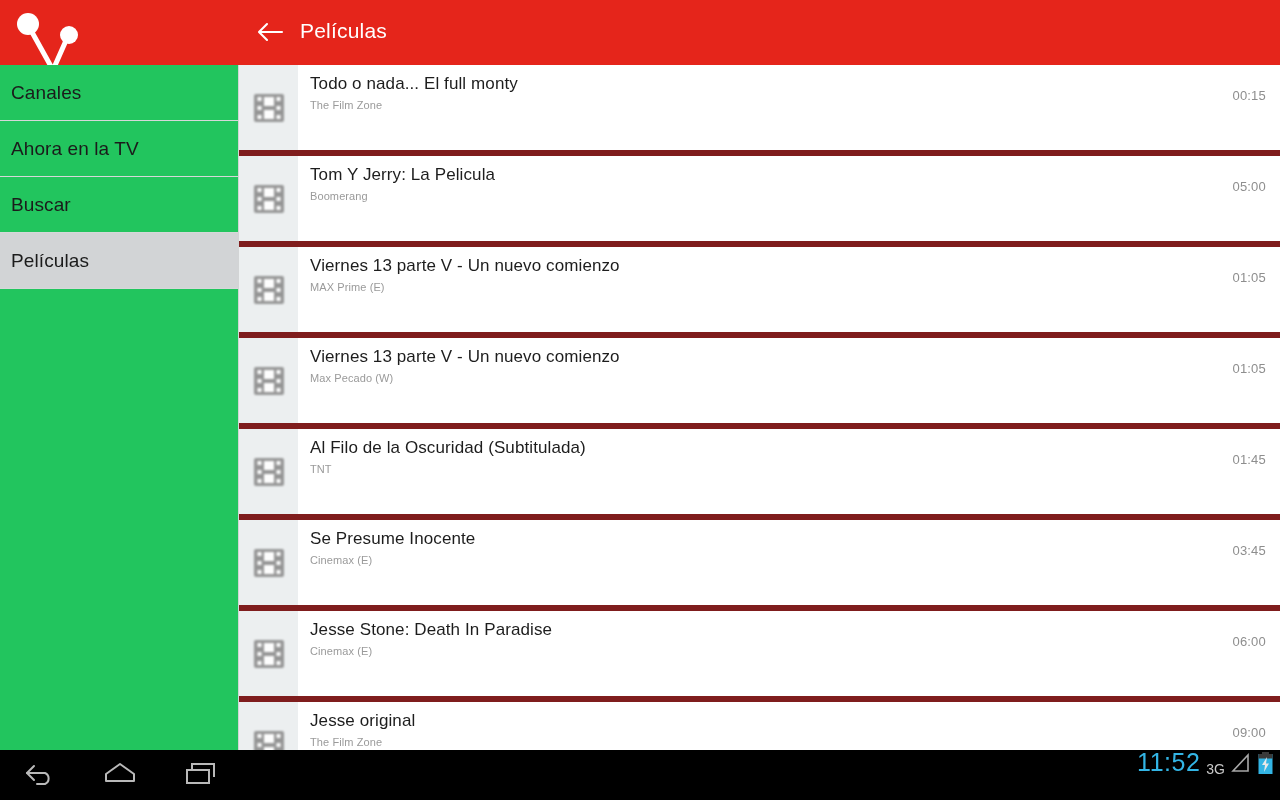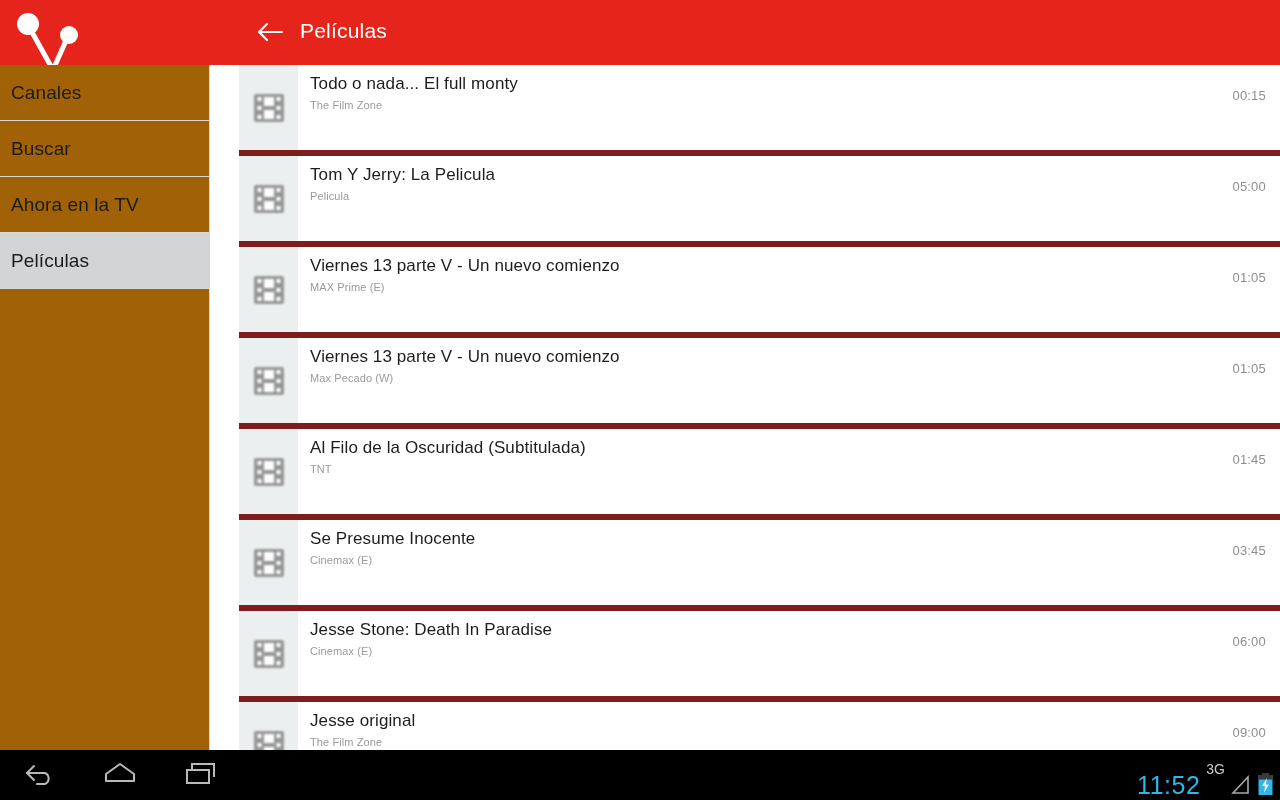--- a/index.html
+++ b/index.html
@@ -38,22 +38,22 @@
   .appbar-title {
     position:absolute; left:300px; top:19px;
     font-size:21px; color:#ffffff; font-weight:400;
     letter-spacing:0.2px;
     white-space:nowrap;
   }
 
   
   .sidebar {
     position:absolute; left:0; top:65px;
-    width:210px; height:685px;
-    background:#a16207;
+    width:239px; height:685px;
+    background:#22c55e;
     border-right:1px solid #d2d4d5;
     z-index:20;
   }
   .side-item {
     position:relative;
     height:56px;
     display:flex; align-items:center;
     padding-left:11px;
     border-bottom:1px solid #d6d8d9;
     background:transparent;
@@ -122,21 +122,21 @@
     position:absolute; top:0; height:50px; width:80px;
     display:flex; align-items:center; justify-content:center;
     cursor:pointer;
   }
   .nav-back   { left:0px; }
   .nav-home   { left:80px; }
   .nav-recent { left:161px; }
 
   .statuszone {
     position:absolute; right:6px; top:0; height:50px;
-    display:flex; align-items:flex-end; gap:6px;
+    display:flex; align-items:flex-start; gap:6px;
   }
   .clock {
     font-size:25px; color:#33b5e5; font-weight:400;
     letter-spacing:0.5px; line-height:1;
     padding-bottom:2px;
   }
   .net-label {
     font-size:14px; color:#c8c8c8; font-weight:400;
     align-self:flex-start; margin-top:12px; line-height:1;
   }
@@ -170,24 +170,24 @@
     </div>
 
     <div class="appbar-title">Películas</div>
   </div>
 
   <div class="sidebar">
     <div class="side-item">
       <span class="side-label">Canales</span>
     </div>
     <div class="side-item">
+      <span class="side-label">Ahora en la TV</span>
+    </div>
+    <div class="side-item">
       <span class="side-label">Buscar</span>
-    </div>
-    <div class="side-item">
-      <span class="side-label">Ahora en la TV</span>
     </div>
     <div class="side-item selected">
       <span class="side-label">Películas</span>
     </div>
   </div>
 
   <div class="list" id="movie-list">
       <div class="row">
         <div class="row-icon-col">
           <svg class="filmstrip" viewBox="0 0 34 34">
@@ -214,21 +214,21 @@
       <rect x="5.5" y="15" width="4" height="4" fill="#ffffff"></rect>
       <rect x="5.5" y="24" width="4" height="4" fill="#ffffff"></rect>
       <rect x="24.5" y="6" width="4" height="4" fill="#ffffff"></rect>
       <rect x="24.5" y="15" width="4" height="4" fill="#ffffff"></rect>
       <rect x="24.5" y="24" width="4" height="4" fill="#ffffff"></rect>
       <rect x="12" y="6" width="10" height="22" fill="#ffffff"></rect>
       <rect x="12" y="15" width="10" height="4" fill="#8e8e8e"></rect>
     </svg>
         </div>
         <div class="row-title">Tom Y Jerry: La Pelicula</div>
-        <div class="row-sub">Pelicula</div>
+        <div class="row-sub">Boomerang</div>
         <div class="row-time">05:00</div>
       </div>
       <div class="row">
         <div class="row-icon-col">
           <svg class="filmstrip" viewBox="0 0 34 34">
       <rect x="2" y="3" width="30" height="28" rx="2" fill="#8e8e8e"></rect>
       <rect x="5.5" y="6" width="4" height="4" fill="#ffffff"></rect>
       <rect x="5.5" y="15" width="4" height="4" fill="#ffffff"></rect>
       <rect x="5.5" y="24" width="4" height="4" fill="#ffffff"></rect>
       <rect x="24.5" y="6" width="4" height="4" fill="#ffffff"></rect>

